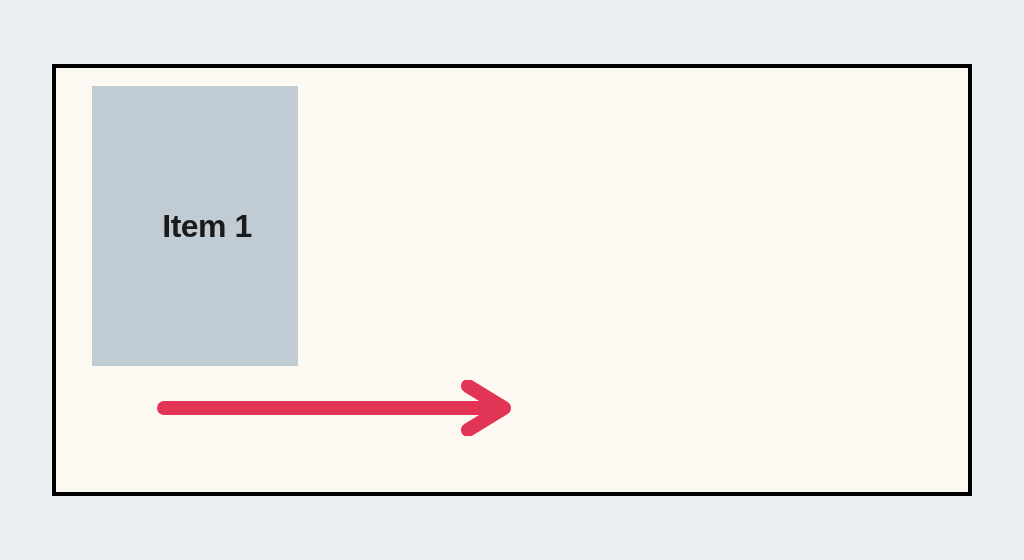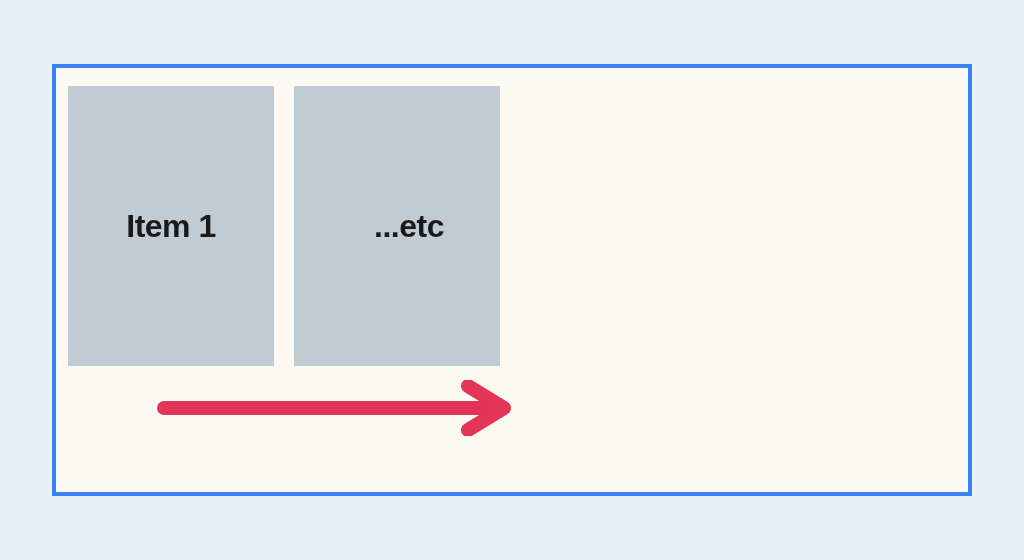--- a/index.html
+++ b/index.html
@@ -13,23 +13,24 @@
       background: #e9eff2;
       display: flex;
       align-items: center;
       justify-content: center;
       font-family: Arial, Helvetica, sans-serif;
     }
     .container {
       width: 920px;
       height: 432px;
       background: #fcf9f2;
-      border: 4px solid #3b82f6;
+      border: 4px solid #000000;
       position: relative;
       overflow: hidden;
+      padding-left: 24px;
     }
     .items-row {
       display: flex;
       gap: 20px;
       padding: 18px 12px 0 12px;
       position: relative;
     }
     .item {
       width: 206px;
       height: 280px;
@@ -61,23 +62,20 @@
     }
   </style>
 </head>
 <body>
 
 <div class="container">
   <div class="items-row">
     <div class="item">
       <span class="item-label">Item 1</span>
     </div>
-    <div class="item">
-      <span class="item-label">...etc</span>
-    </div>
   </div>
   <div class="arrow-wrapper">
     <svg class="arrow-svg" viewBox="0 0 360 56">
       <line x1="8" y1="28" x2="336" y2="28" stroke="#e23455" stroke-width="14" stroke-linecap="round"></line>
       <path d="M 312 6 L 348 28 L 312 50" fill="none" stroke="#e23455" stroke-width="14" stroke-linecap="round" stroke-linejoin="round"></path>
     </svg>
   </div>
 </div>
 
 </body></html>

